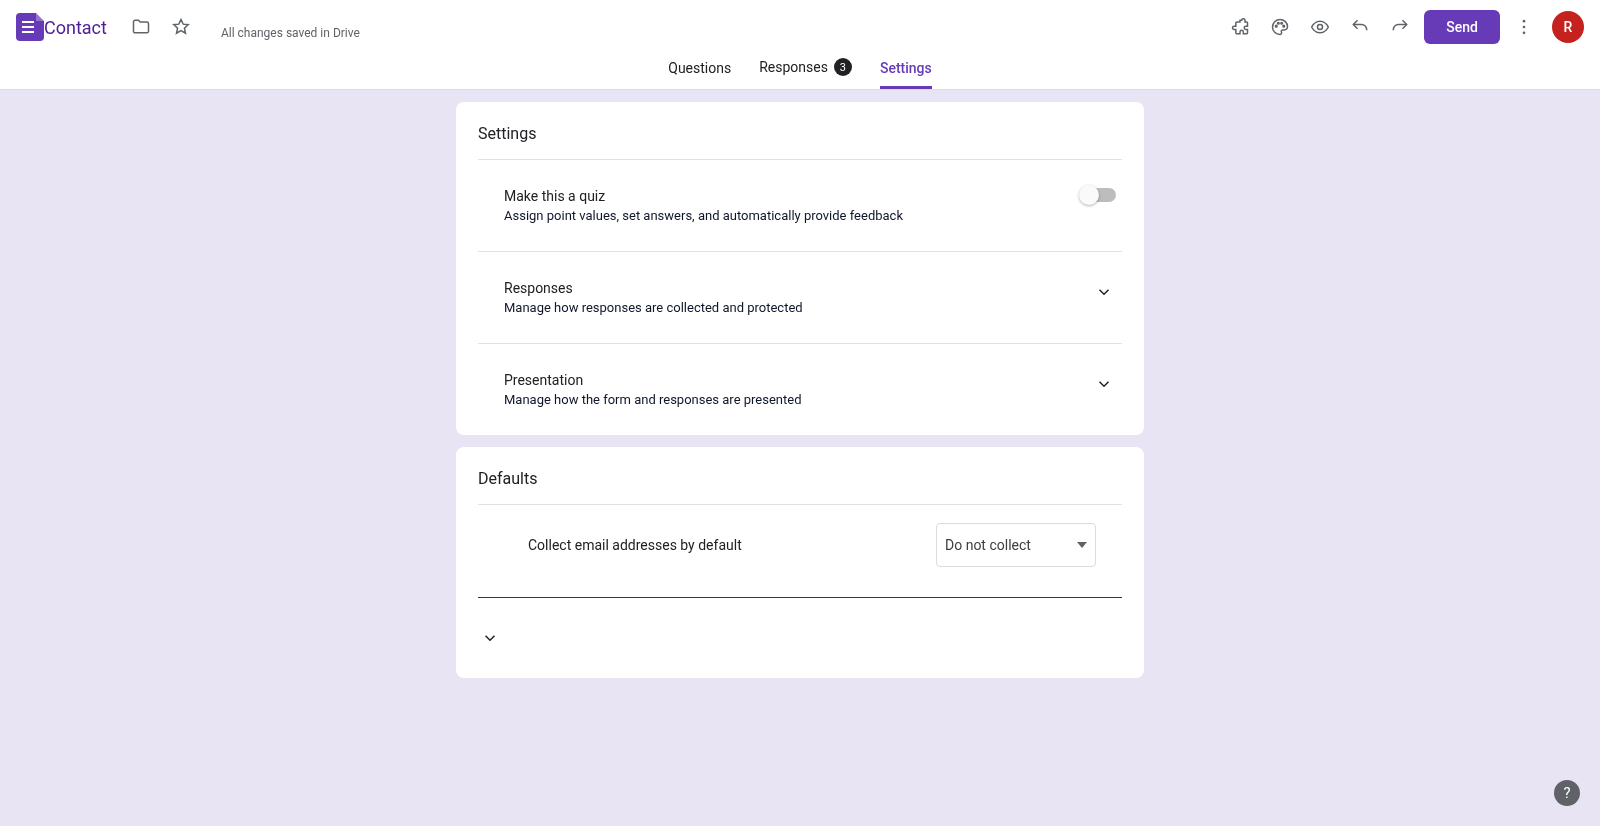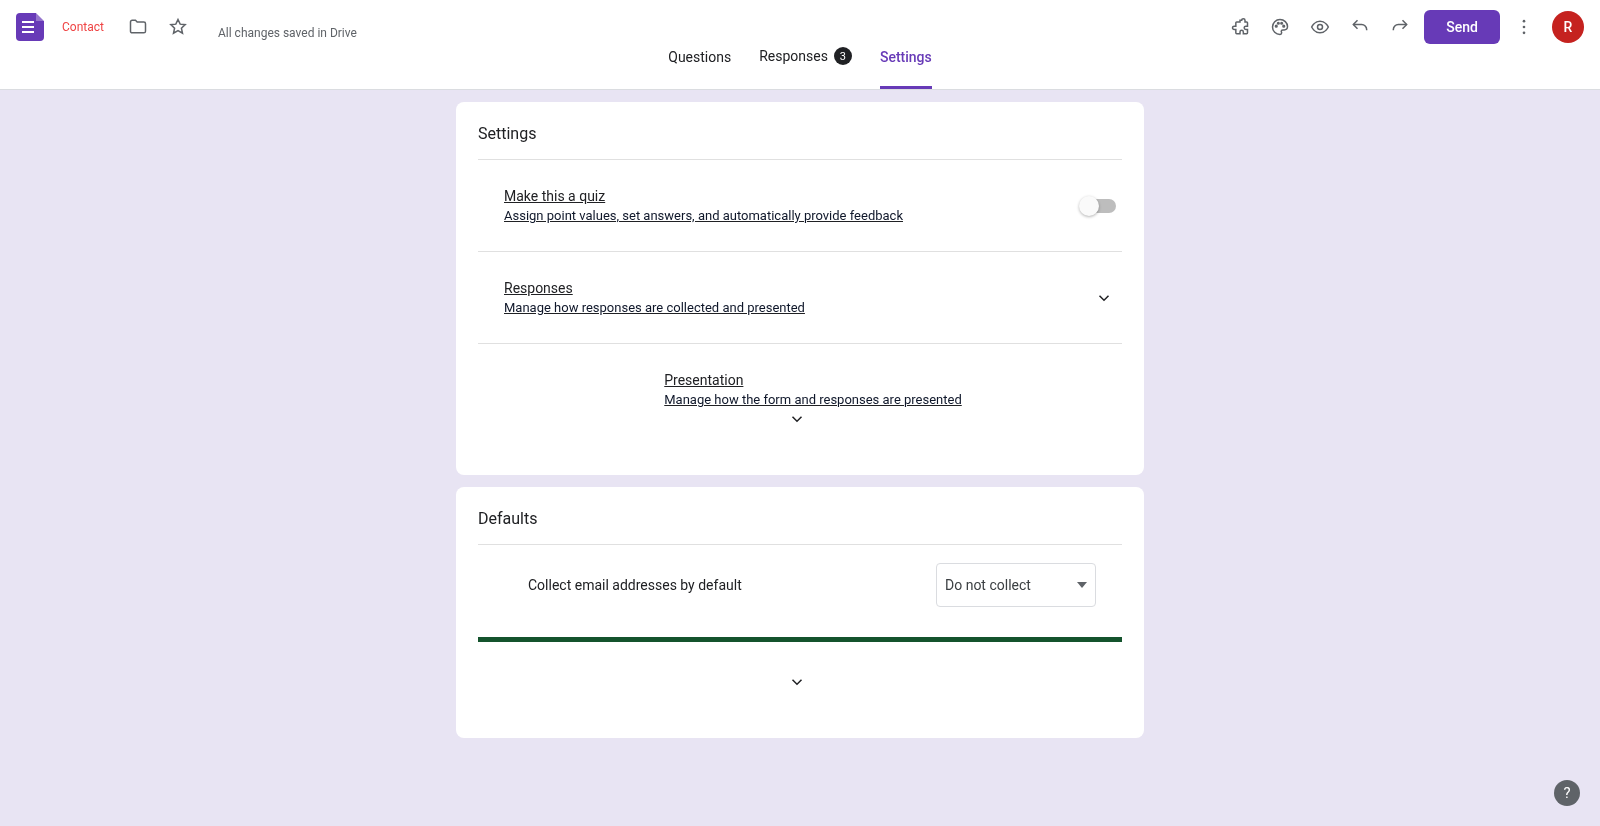--- a/index.html
+++ b/index.html
@@ -5,49 +5,49 @@
   * { box-sizing: border-box; margin: 0; padding: 0; font-family: "Google Sans", Roboto, Arial, sans-serif; }
   body { background: #e8e4f3; width: 1600px; height: 826px; overflow: hidden; color: #202124; }
 
   
   .header { background: #fff; height: 90px; display: flex; flex-direction: column; }
   .header-top { height: 54px; display: flex; align-items: center; padding: 0 16px; }
   .logo { width: 28px; height: 28px; background: #673ab7; border-radius: 4px 4px 4px 4px; position: relative; margin-left: 0; }
   .logo-corner { position: absolute; top:0; right:0; width:0; height:0; border-left:8px solid #9575cd; border-top:8px solid #fff; }
   .logo-lines { position: absolute; left:6px; top:8px; right:10px; }
   .logo-lines span { display:block; height:2px; background:#fff; margin-bottom:3px; }
-  .title { font-size: 12px; color:#ef4444; margin-left: 18px; }
+  .title { font-size: 18px; color:#4c1d95; }
   .hdr-icon-btn { width:40px; height:40px; border:none; background:none; border-radius:50%; display:flex; align-items:center; justify-content:center; cursor:pointer; color:#5f6368; }
   .hdr-icon-btn svg { width:20px; height:20px; fill:none; stroke:#5f6368; stroke-width:1.8; }
   .move-btn { margin-left: 14px; }
   .saved-status { font-size: 12px; color:#5f6368; margin-left: 20px; margin-top: 12px; }
   .spacer { flex:1; }
   .send-btn { background:#673ab7; color:#fff; border:none; border-radius:6px; padding: 9px 22px; font-size:14px; font-weight:500; cursor:pointer; margin: 0 4px; }
   .avatar { width:32px; height:32px; border-radius:50%; background:#c5221f; color:#fff; display:flex; align-items:center; justify-content:center; font-size:14px; font-weight:500; margin-left:8px; }
 
   .tabs { display:flex; align-items:flex-end; justify-content:center; gap: 28px; height:36px; border-bottom:1px solid #dadce0; font-size:14px; }
-  .tab { color:#202124; padding-bottom:21px; display:flex; align-items:center; gap:6px; cursor:pointer; border-bottom:3px solid transparent; }
+  .tab { color:#202124; padding-bottom:10px; display:flex; align-items:center; gap:6px; cursor:pointer; border-bottom:3px solid transparent; }
   .tab.active { color:#673ab7; font-weight:500; border-bottom:3px solid #673ab7; }
   .badge { background:#202124; color:#fff; font-size:11px; border-radius:9px; min-width:18px; height:18px; display:flex; align-items:center; justify-content:center; padding:0 4px; }
 
   
   .main { display:flex; justify-content:center; padding: 12px 0 30px; overflow-y:auto; height:calc(826px - 90px); }
   .card { background:#fff; width: 688px; border-radius:8px; padding: 22px 22px 0 22px; margin-bottom:12px; }
   .card-title { font-size:16px; font-weight:400; color:#202124; padding-bottom:16px; border-bottom:1px solid #e0e0e0; }
-  .section { display:flex; align-items:center; justify-content:space-between; padding: 28px 0; border-bottom:1px solid #e0e0e0;text-decoration:underline; }
-  .section.last { border-bottom:none; padding-bottom:44px;flex-direction:column; }
+  .section { display:flex; align-items:flex-start; justify-content:space-between; padding: 28px 0; border-bottom:1px solid #e0e0e0; }
+  .section.last { border-bottom:none; padding-bottom:28px; }
   .section-text { padding-left: 26px; }
   .section-title { font-size:14px; color:#202124; margin-bottom:4px; }
   .section-desc { font-size:13px; color:#0f172a; }
   .toggle { position:relative; width:34px; height:14px; background:#bdbdbd; border-radius:7px; cursor:pointer; margin-right:6px; }
   .toggle-knob { position:absolute; left:-3px; top:-3px; width:20px; height:20px; background:#fafafa; border-radius:50%; box-shadow:0 1px 3px rgba(0,0,0,.3); }
   .chevron { width:24px; height:24px; display:flex; align-items:center; justify-content:center; cursor:pointer; margin-right:6px; }
   .chevron svg { width:18px; height:18px; stroke:#202124; stroke-width:2; fill:none; }
 
-  .sub-row { display:flex; align-items:center; justify-content:space-between; padding: 18px 26px 30px 50px; border-bottom:5px solid #14532d;}
+  .sub-row { display:flex; align-items:center; justify-content:space-between; padding: 18px 26px 30px 50px; border-bottom:1px solid #14532d;}
   .sub-label { font-size:14px; color:#202124; }
   .select-box { border:1px solid #dadce0; border-radius:4px; height:44px; width:160px; display:flex; align-items:center; justify-content:space-between; padding: 0 8px; font-size:14px; color:#3c4043; cursor:pointer; }
   .select-box svg { width:10px; height:10px; fill:#5f6368; }
 
   .column { display:flex; flex-direction:column; align-items:center; }
 
   .help-btn { position:fixed; right:20px; bottom:20px; width:26px; height:26px; border-radius:50%; background:#5f6368; color:#fff; display:flex; align-items:center; justify-content:center; font-size:15px; cursor:pointer; }
 
   ::-webkit-scrollbar { width:16px; }
   ::-webkit-scrollbar-thumb { background:#dadce0; border-radius:8px; border:4px solid #e8e4f3; }
@@ -143,21 +143,21 @@
         <div class="section-desc">Assign point values, set answers, and automatically provide feedback</div>
       </div>
       <div class="toggle">
             <div class="toggle-knob"></div>
           </div>
     </div>
 
     <div class="section">
       <div class="section-text">
         <div class="section-title">Responses</div>
-        <div class="section-desc">Manage how responses are collected and presented</div>
+        <div class="section-desc">Manage how responses are collected and protected</div>
       </div>
       <div class="chevron">
         <svg viewBox="0 0 24 24">
               <path d="M6 9l6 6 6-6"></path>
             </svg>
       </div>
     </div>
 
     <div class="section last">
       <div class="section-text">

